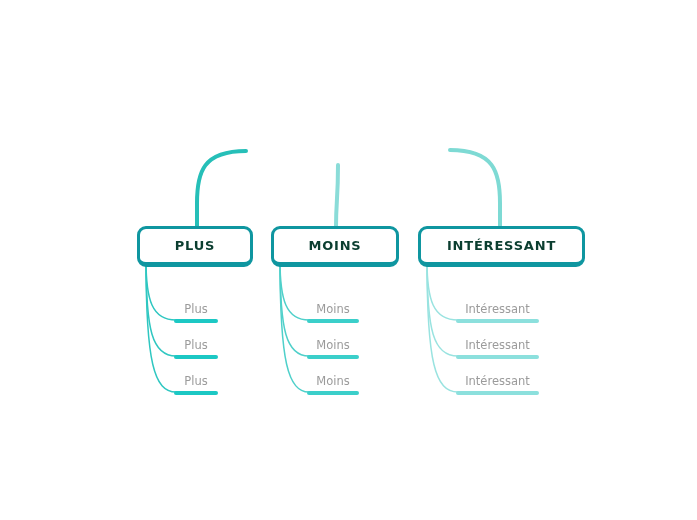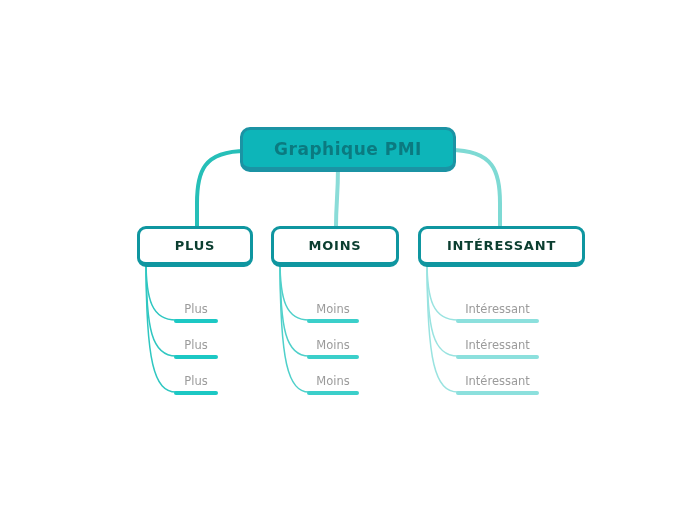--- a/index.html
+++ b/index.html
@@ -85,23 +85,20 @@
 
     <path d="M 280 260 C 280 300 286 320 309 320" fill="none" stroke-width="1.5" stroke="#4fd0ca"></path>
     <path d="M 280 260 C 280 330 286 356 309 356" fill="none" stroke-width="1.5" stroke="#4fd0ca"></path>
     <path d="M 280 260 C 280 362 288 392 309 392" fill="none" stroke-width="1.5" stroke="#4fd0ca"></path>
 
     <path d="M 427 260 C 427 300 433 320 458 320" fill="none" stroke-width="1.5" stroke="#99e3e0"></path>
     <path d="M 427 260 C 427 330 433 356 458 356" fill="none" stroke-width="1.5" stroke="#99e3e0"></path>
     <path d="M 427 260 C 427 362 435 392 458 392" fill="none" stroke-width="1.5" stroke="#99e3e0"></path>
   </svg>
 
-  <div class="node root-node" style="background-color: rgb(13, 181, 185); border-color: rgb(27, 147, 164); color: rgb(11, 122, 128);">
-    <span>Graphique PMI</span>
-  </div>
 
   <div class="node branch-node branch-plus" style="border-color: rgb(15, 150, 160); color: rgb(11, 62, 48);">
     <span>PLUS</span>
   </div>
   <div class="node branch-node branch-moins" style="border-color: rgb(15, 150, 160); color: rgb(11, 62, 48);">
     <span>MOINS</span>
   </div>
   <div class="node branch-node branch-interessant" style="border-color: rgb(15, 150, 160); color: rgb(11, 62, 48);">
     <span>INTÉRESSANT</span>
   </div>

